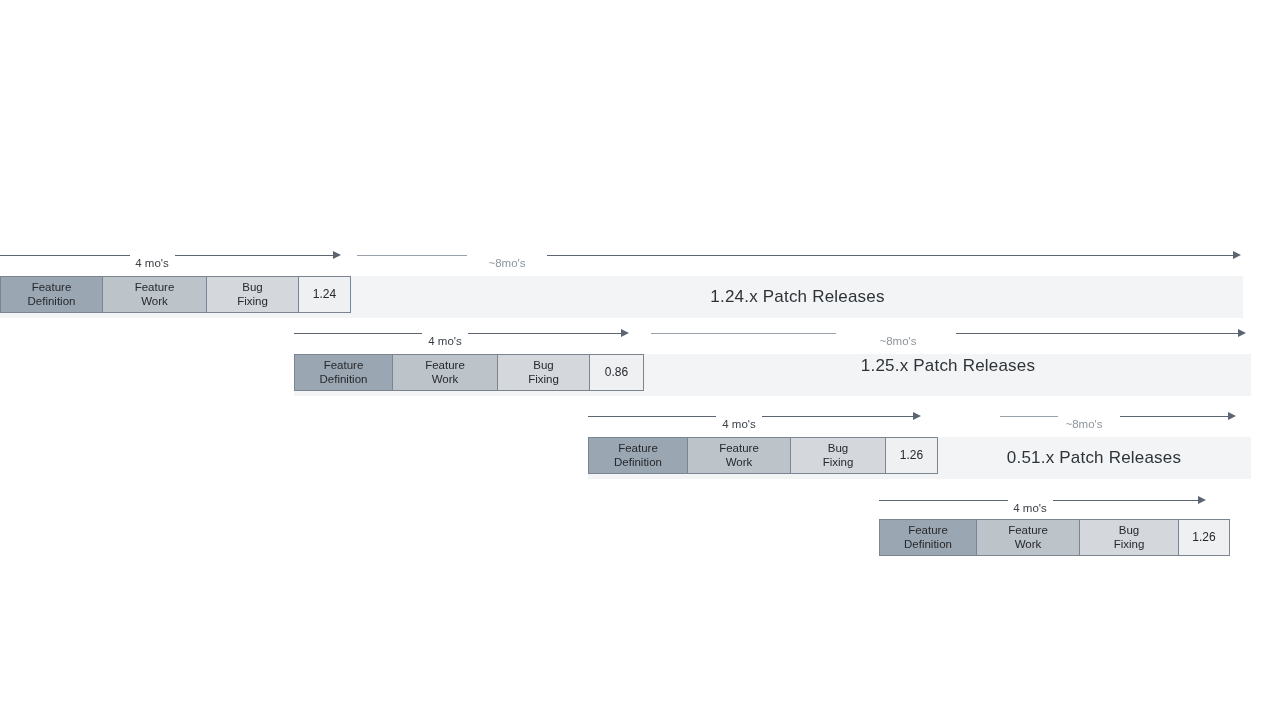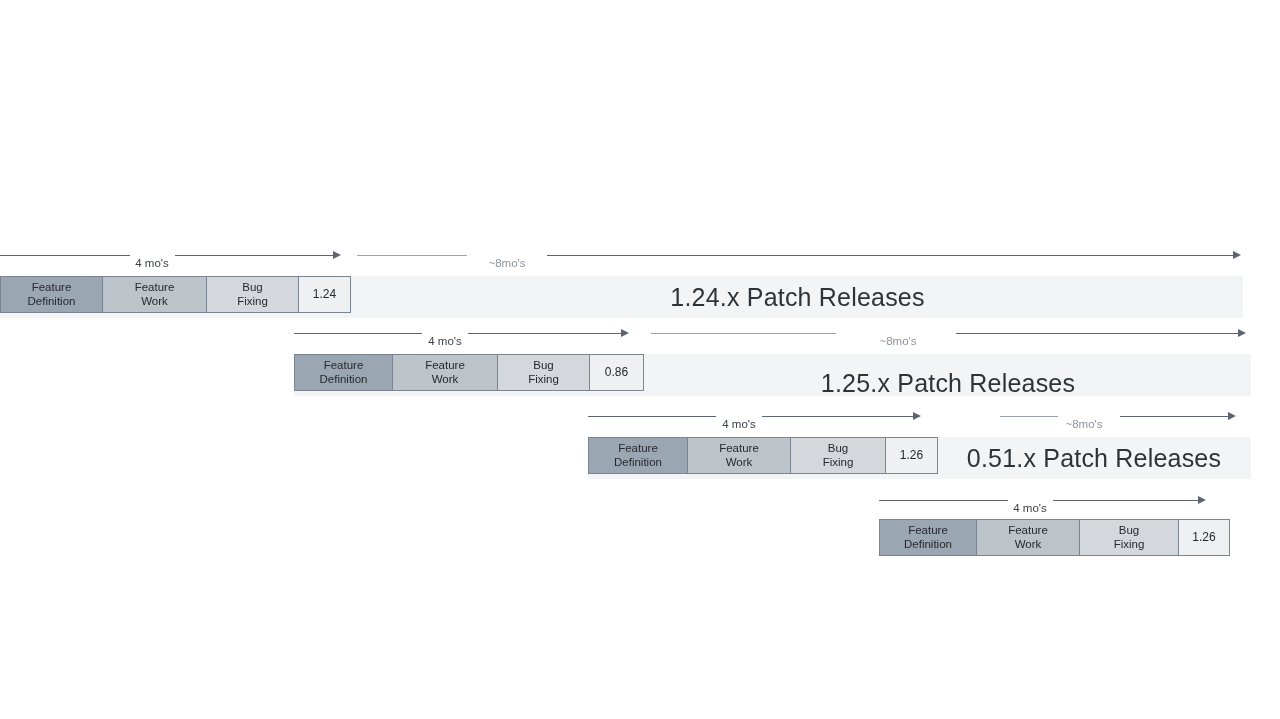--- a/index.html
+++ b/index.html
@@ -23,21 +23,21 @@
 
   
   .patch-band {
     position: absolute;
     background: #f2f4f5;
     display: flex;
     align-items: center;
     justify-content: center;
   }
   .patch-band-label {
-    font-size: 25px;
+    font-size: 17px;
     color: #2e3338;
     letter-spacing: 0.2px;
     white-space: nowrap;
   }
 
   
   .phase-track {
     position: absolute;
     display: flex;
     height: 37px;
@@ -135,21 +135,21 @@
       <div class="phase-box phase-version" style="width:53px;">
         <span>1.24</span>
       </div>
     </div>
   </div>
 
   <div class="release-row">
 
     <div class="patch-band" style="left:294px; top:354px; width:957px; height:42px;">
     </div>
-    <div class="patch-band" style="left:645px; top:362px; width:606px; height:42px; background:transparent;">
+    <div class="patch-band" style="left:645px; top:345px; width:606px; height:42px; background:transparent;">
       <span class="patch-band-label">1.25.x Patch Releases</span>
     </div>
 
     <div class="arrow-row" style="left:294px; top:327px; width:352px;">
       <div class="arrow-line" style="left:0px; width:128px;"></div>
       <div class="arrow-label" style="left:151px;">4 mo's</div>
       <div class="arrow-line" style="left:174px; width:155px;"></div>
       <div class="arrow-head" style="left:327px;"></div>
     </div>
 

